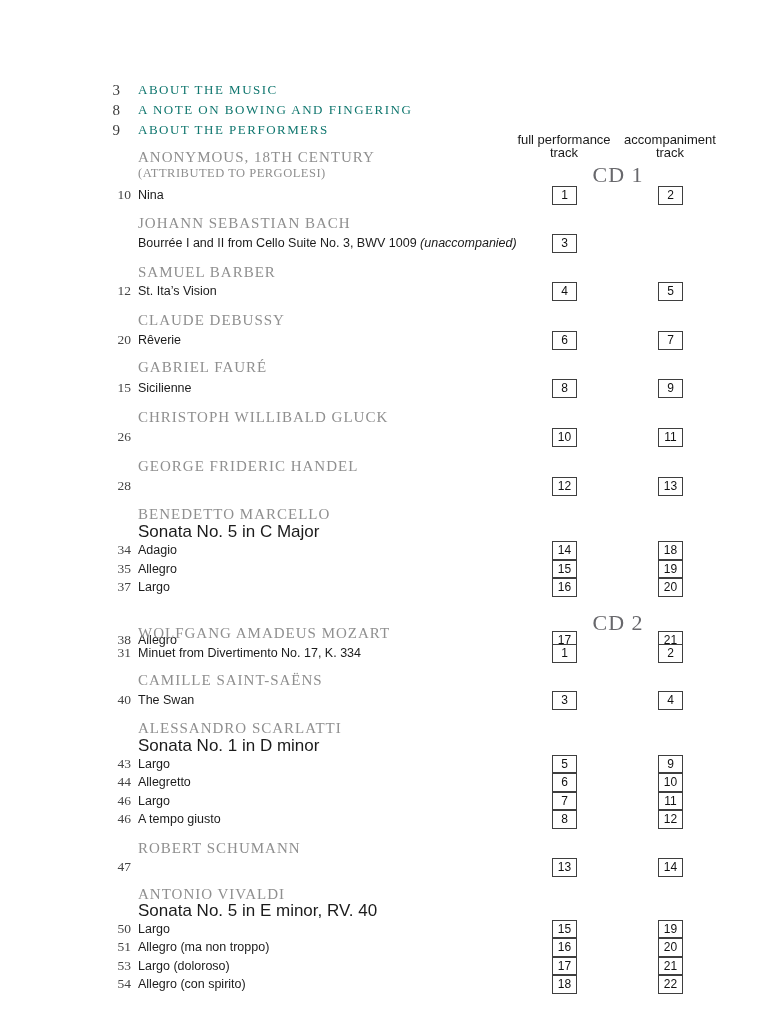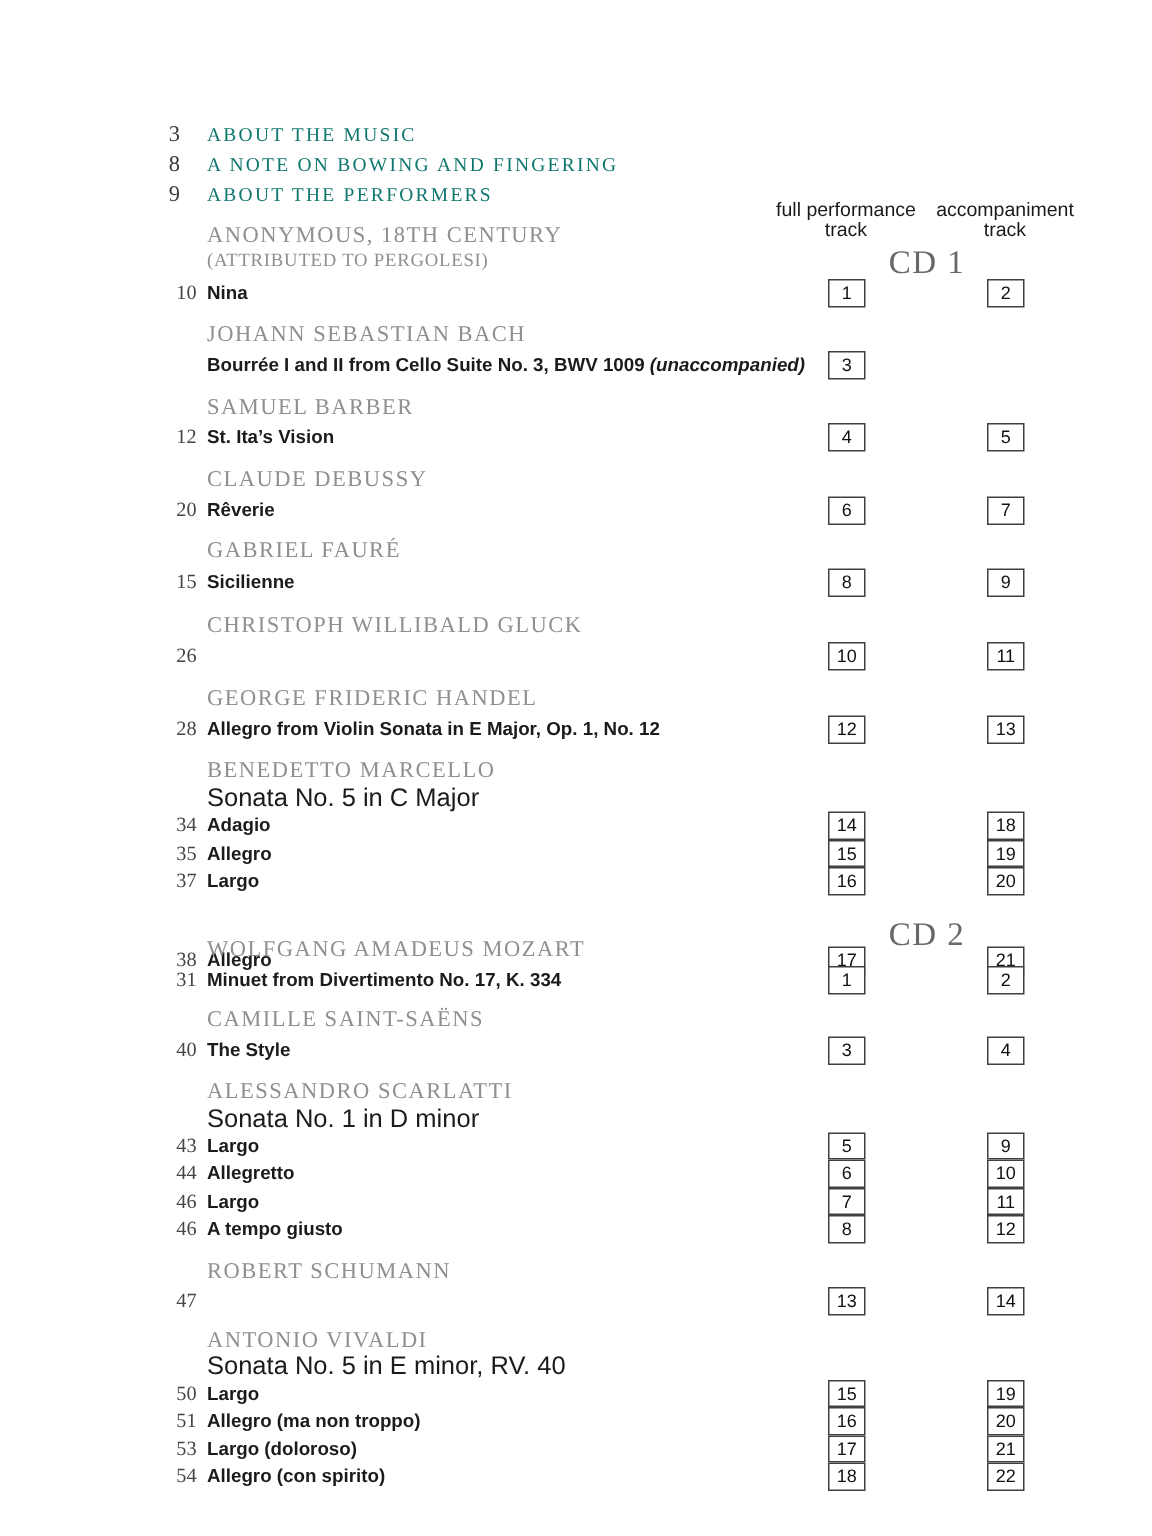--- a/index.html
+++ b/index.html
@@ -27,21 +27,21 @@
 
   .comp{position:absolute;left:138px;font-family:"Liberation Serif",serif;font-size:15px;
         letter-spacing:1px;color:#8f8f8f;line-height:17px;white-space:nowrap;}
   .comp-note{position:absolute;left:138px;font-family:"Liberation Serif",serif;font-size:12.5px;
              letter-spacing:0.5px;color:#8f8f8f;line-height:15px;white-space:nowrap;}
   .subtitle{position:absolute;left:138px;font-size:17px;color:#1b1b1b;line-height:16px;white-space:nowrap;}
 
   .row{position:absolute;left:0;width:768px;height:18.5px;line-height:18.5px;}
   .pg{position:absolute;left:95px;width:36px;text-align:right;
       font-family:"Liberation Serif",serif;font-size:13.5px;color:#454545;}
-  .ti{position:absolute;left:138px;font-size:12.5px;color:#1b1b1b;white-space:nowrap;font-weight:bold;}
+  .ti{position:absolute;left:138px;font-size:12.5px;color:#1b1b1b;white-space:nowrap;}
   .ti i{font-style:italic;}
   .bx{position:absolute;top:0;width:23px;height:16.5px;border:1px solid #3f3f3f;background:#fff;
       text-align:center;font-size:12px;line-height:16.5px;color:#111;}
   .b1{left:552px;}
   .b2{left:658px;}
 </style>
 </head>
 <body>
 
 <div class="page">
@@ -114,21 +114,20 @@
   <div class="comp" style="top:409px">CHRISTOPH WILLIBALD GLUCK</div>
   <div class="row" style="top:428px">
     <span class="pg">26</span>
     <span class="bx b1">10</span>
     <span class="bx b2">11</span>
   </div>
 
   <div class="comp" style="top:458px">GEORGE FRIDERIC HANDEL</div>
   <div class="row" style="top:477px">
     <span class="pg">28</span>
-    <span class="ti">Allegro from Violin Sonata in E Major, Op. 1, No. 12</span>
     <span class="bx b1">12</span>
     <span class="bx b2">13</span>
   </div>
 
   <div class="comp" style="top:506px">BENEDETTO MARCELLO</div>
   <div class="subtitle" style="top:524px">Sonata No. 5 in C Major</div>
   <div class="row" style="top:541px">
     <span class="pg">34</span>
     <span class="ti">Adagio</span>
     <span class="bx b1">14</span>
@@ -157,21 +156,21 @@
   <div class="row" style="top:644px">
     <span class="pg">31</span>
     <span class="ti">Minuet from Divertimento No. 17, K. 334</span>
     <span class="bx b1">1</span>
     <span class="bx b2">2</span>
   </div>
 
   <div class="comp" style="top:672px">CAMILLE SAINT-SAËNS</div>
   <div class="row" style="top:691px">
     <span class="pg">40</span>
-    <span class="ti">The Style</span>
+    <span class="ti">The Swan</span>
     <span class="bx b1">3</span>
     <span class="bx b2">4</span>
   </div>
 
   <div class="comp" style="top:720px">ALESSANDRO SCARLATTI</div>
   <div class="subtitle" style="top:738px">Sonata No. 1 in D minor</div>
   <div class="row" style="top:754.5px">
     <span class="pg">43</span>
     <span class="ti">Largo</span>
     <span class="bx b1">5</span>

